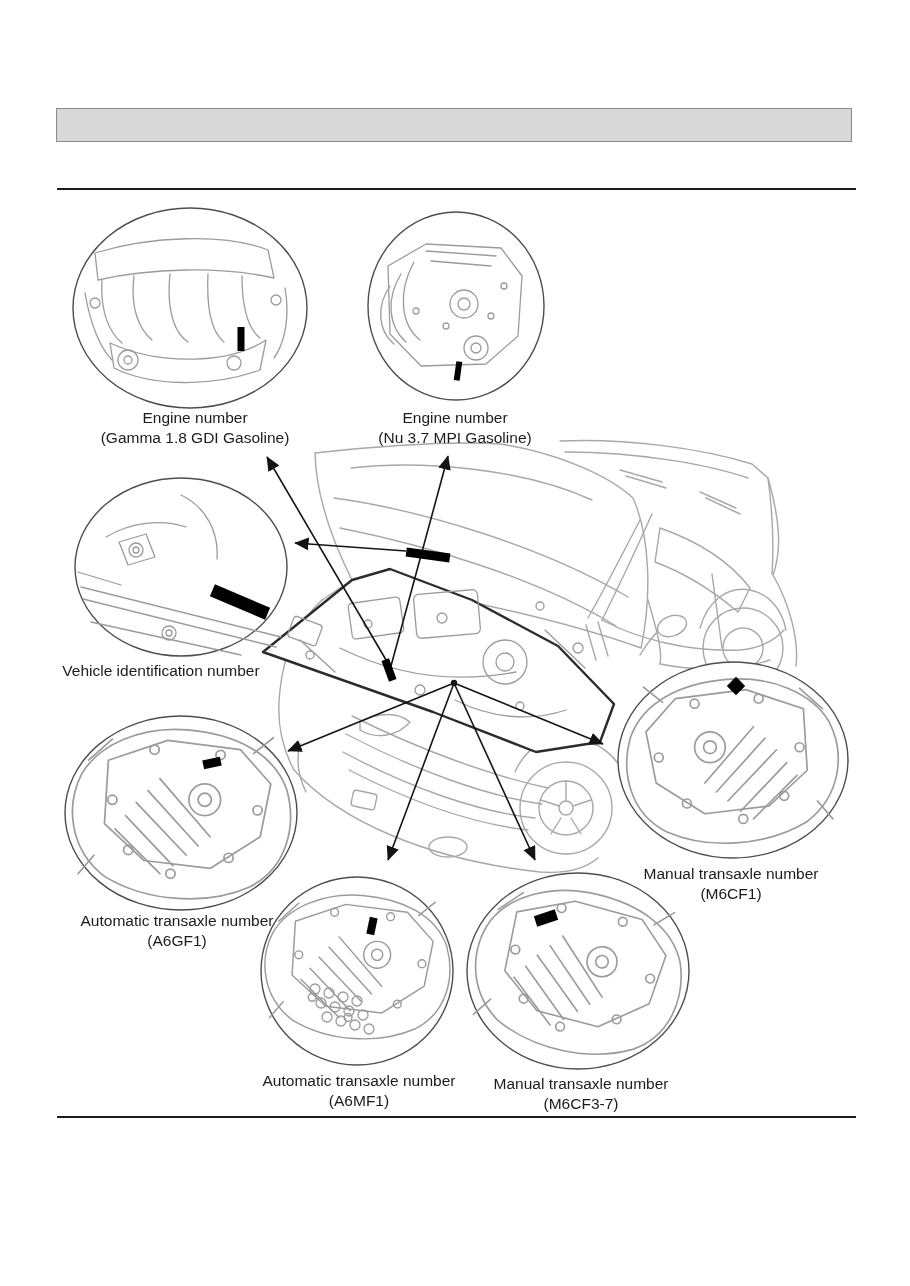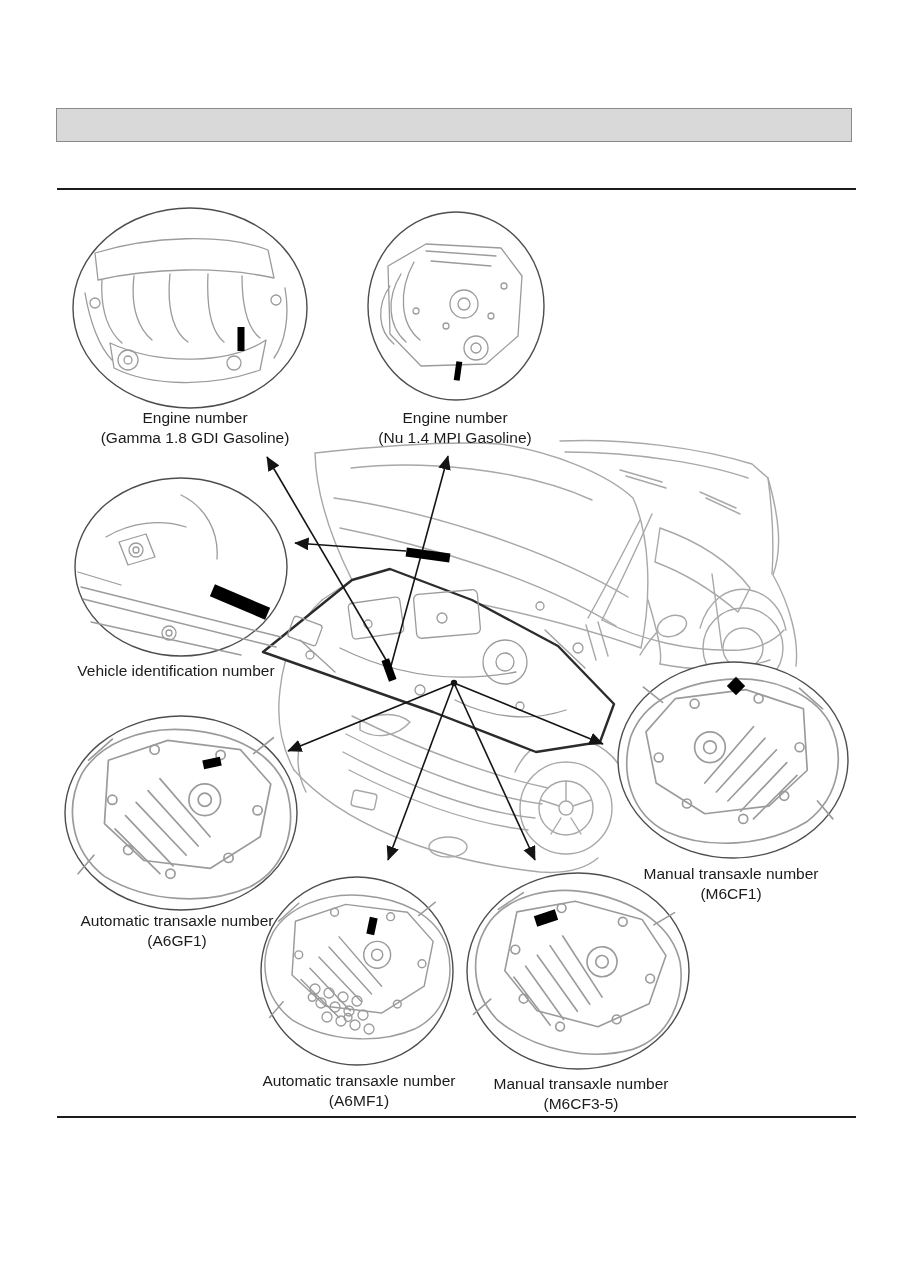--- a/index.html
+++ b/index.html
@@ -226,40 +226,40 @@
     </g>
   </svg>
 
   <div class="callout-label" style="left:195px;top:408px">
     <div>Engine number</div>
     <div>(Gamma 1.8 GDI Gasoline)</div>
   </div>
 
   <div class="callout-label" style="left:455px;top:408px">
     <div>Engine number</div>
-    <div>(Nu 1.4 MPI Gasoline)</div>
-  </div>
-
-  <div class="callout-label" style="left:176px;top:661px">
+    <div>(Nu 3.7 MPI Gasoline)</div>
+  </div>
+
+  <div class="callout-label" style="left:161px;top:661px">
     <div>Vehicle identification number</div>
   </div>
 
   <div class="callout-label" style="left:177px;top:911px">
     <div>Automatic transaxle number</div>
     <div>(A6GF1)</div>
   </div>
 
   <div class="callout-label" style="left:731px;top:864px">
     <div>Manual transaxle number</div>
     <div>(M6CF1)</div>
   </div>
 
   <div class="callout-label" style="left:359px;top:1071px">
     <div>Automatic transaxle number</div>
     <div>(A6MF1)</div>
   </div>
 
   <div class="callout-label" style="left:581px;top:1074px">
     <div>Manual transaxle number</div>
-    <div>(M6CF3-5)</div>
+    <div>(M6CF3-7)</div>
   </div>
 
 </div>
 
 </body></html>

